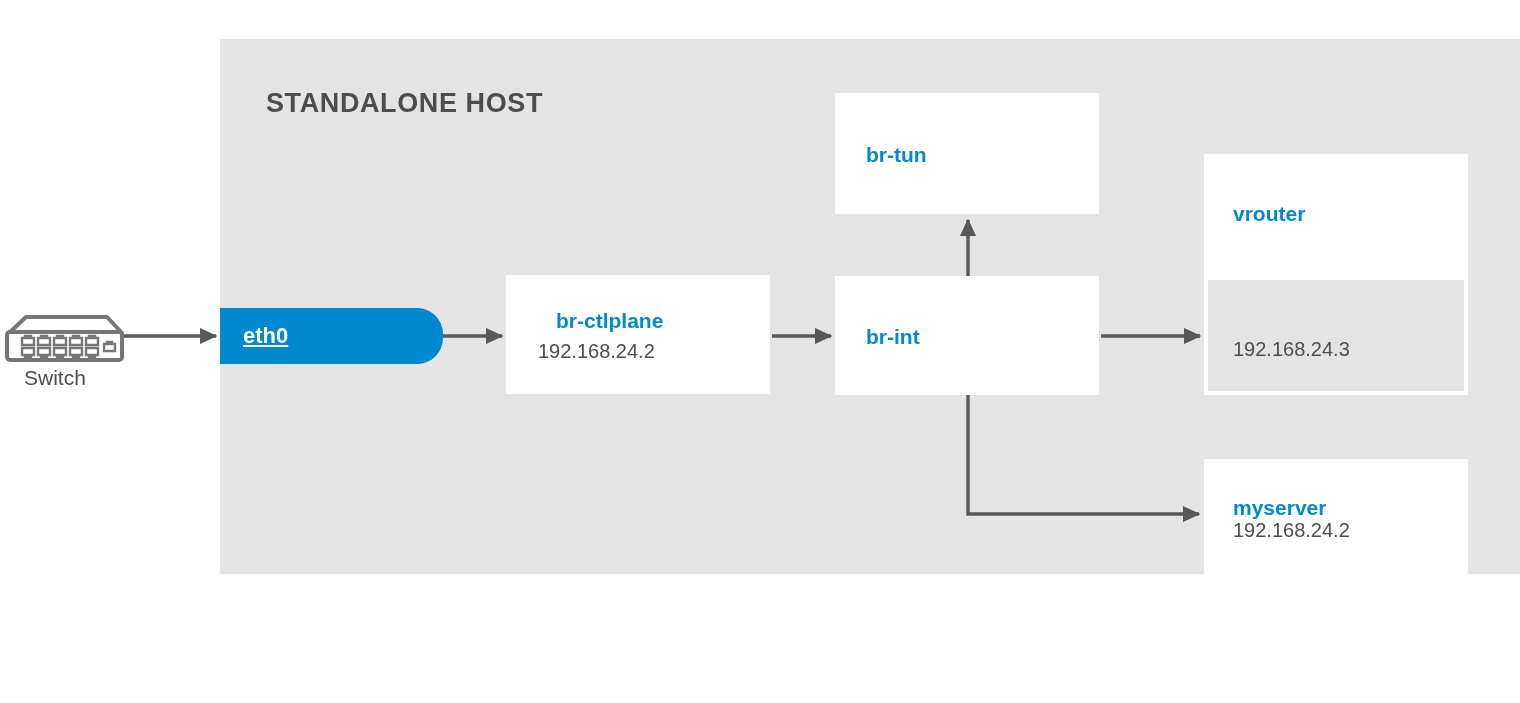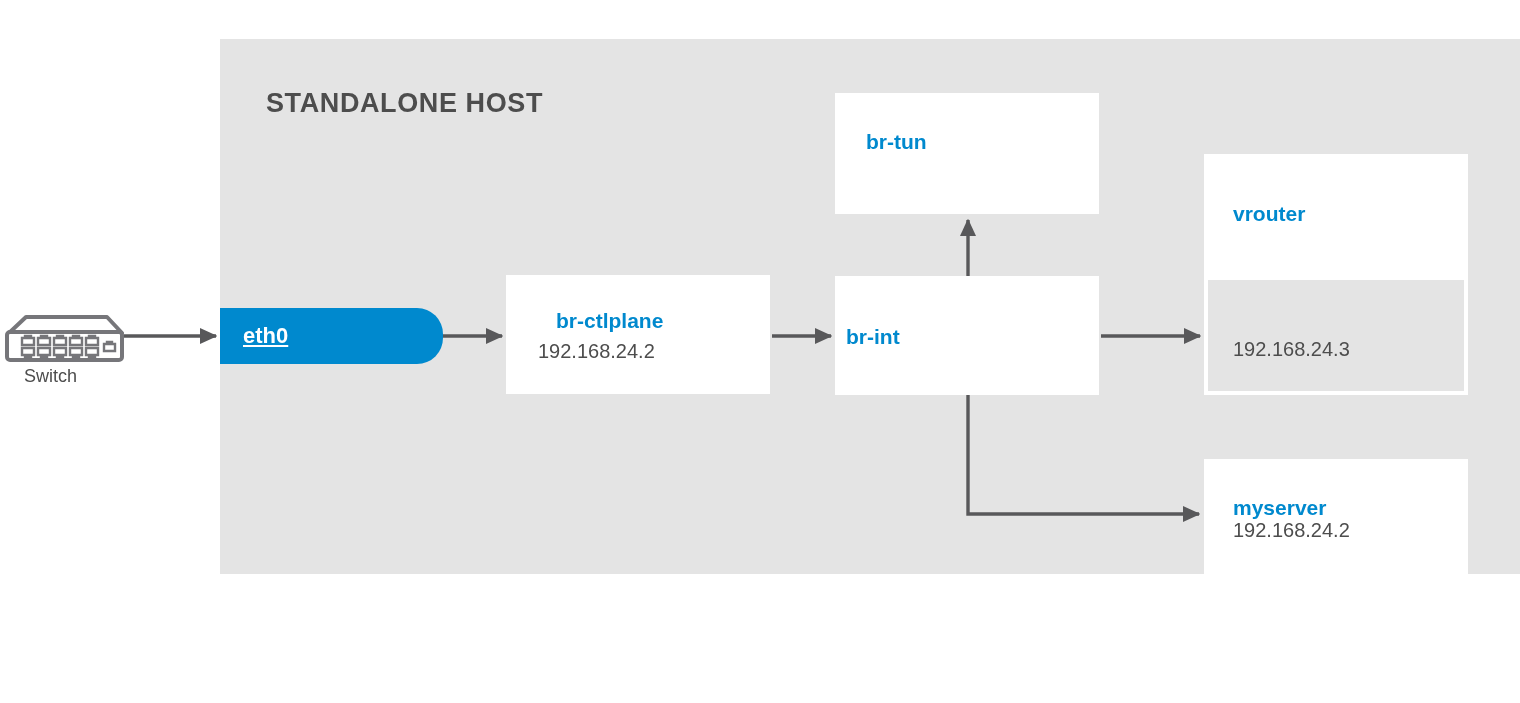--- a/index.html
+++ b/index.html
@@ -81,21 +81,21 @@
   
   .switch-wrap {
     position: absolute;
     left: 4px;
     top: 306px;
   }
   .switch-caption {
     position: absolute;
     left: 24px;
     top: 366px;
-    font-size: 18px;
+    font-size: 21px;
     color: #4d4d4d;
     white-space: nowrap;
   }
 
   
   .connectors {
     position: absolute;
     left: 0;
     top: 0;
     width: 1520px;
@@ -154,24 +154,24 @@
   <div class="switch-caption">Switch</div>
 
   <div class="pill" style="left:220px; top:308px; width:223px; height:56px;"></div>
   <div class="pill-label" style="left:243px; top:323px;text-decoration:underline;">eth0</div>
 
   <div class="node" style="left:506px; top:275px; width:264px; height:119px;"></div>
   <div class="node-label" style="left:556px; top:309px;">br-ctlplane</div>
   <div class="node-sub" style="left:538px; top:340px;">192.168.24.2</div>
 
   <div class="node" style="left:835px; top:93px; width:264px; height:121px;"></div>
-  <div class="node-label" style="left:866px; top:130px;">br-tun</div>
+  <div class="node-label" style="left:866px; top:143px;">br-tun</div>
 
   <div class="node" style="left:835px; top:276px; width:264px; height:119px;"></div>
-  <div class="node-label" style="left:846px; top:325px;">br-int</div>
+  <div class="node-label" style="left:866px; top:325px;">br-int</div>
 
   <div class="node" style="left:1204px; top:154px; width:264px; height:241px;"></div>
   <div class="node-label" style="left:1233px; top:202px;">vrouter</div>
   <div class="inner-panel" style="left:1208px; top:280px; width:256px; height:111px;"></div>
   <div class="node-sub" style="left:1233px; top:326px;margin-top:12px;">192.168.24.3</div>
 
   <div class="node" style="left:1204px; top:459px; width:264px; height:115px;"></div>
   <div class="node-label" style="left:1233px; top:496px;">myserver</div>
   <div class="node-sub" style="left:1233px; top:519px;">192.168.24.2</div>
 

